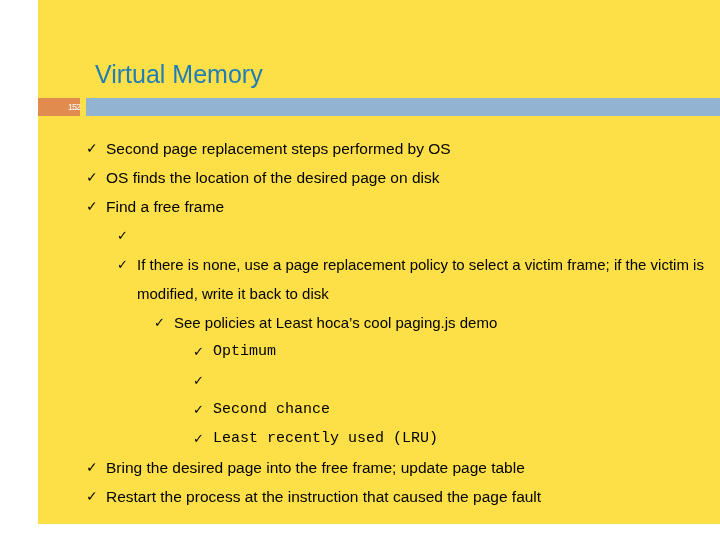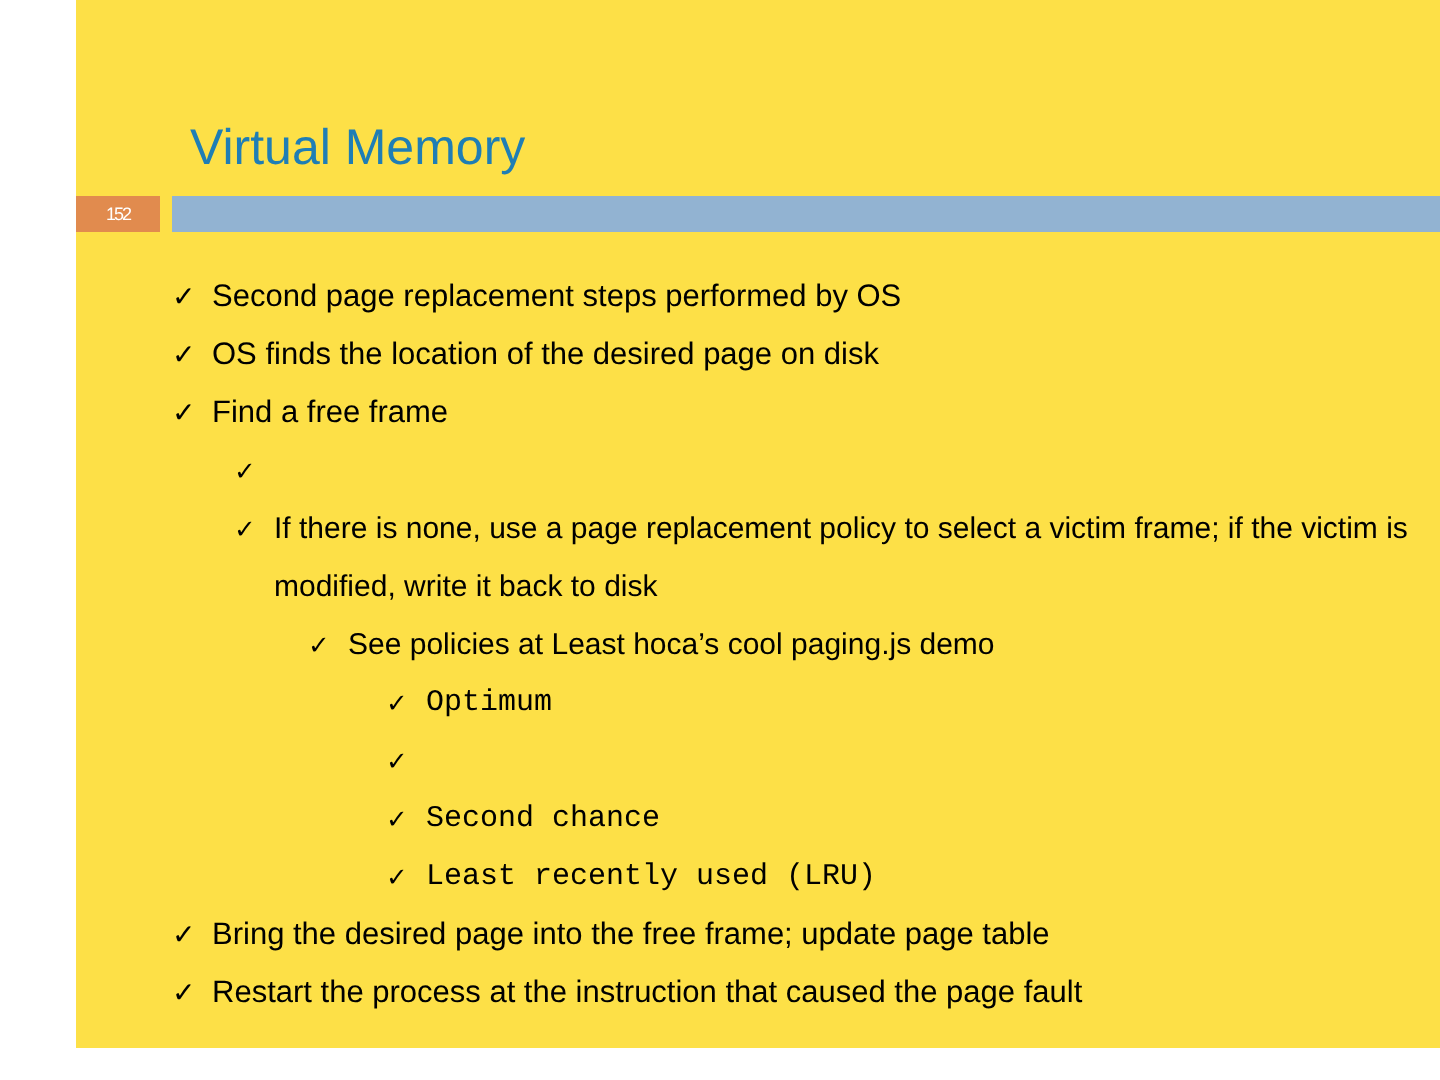--- a/index.html
+++ b/index.html
@@ -53,21 +53,21 @@
   }
   .rule-badge-number {
     position: absolute;
     left: 0;
     top: 0;
     width: 42px;
     height: 18px;
     color: #ffffff;
     font-size: 9px;
     line-height: 18px;
-    text-align: center;
+    text-align: right;
     letter-spacing: -1px;
     font-family: "Liberation Sans", sans-serif;
   }
   .rule-bar {
     position: absolute;
     left: 48px;
     top: 0;
     width: 672px;
     height: 18px;
     background: #92B3D2;

